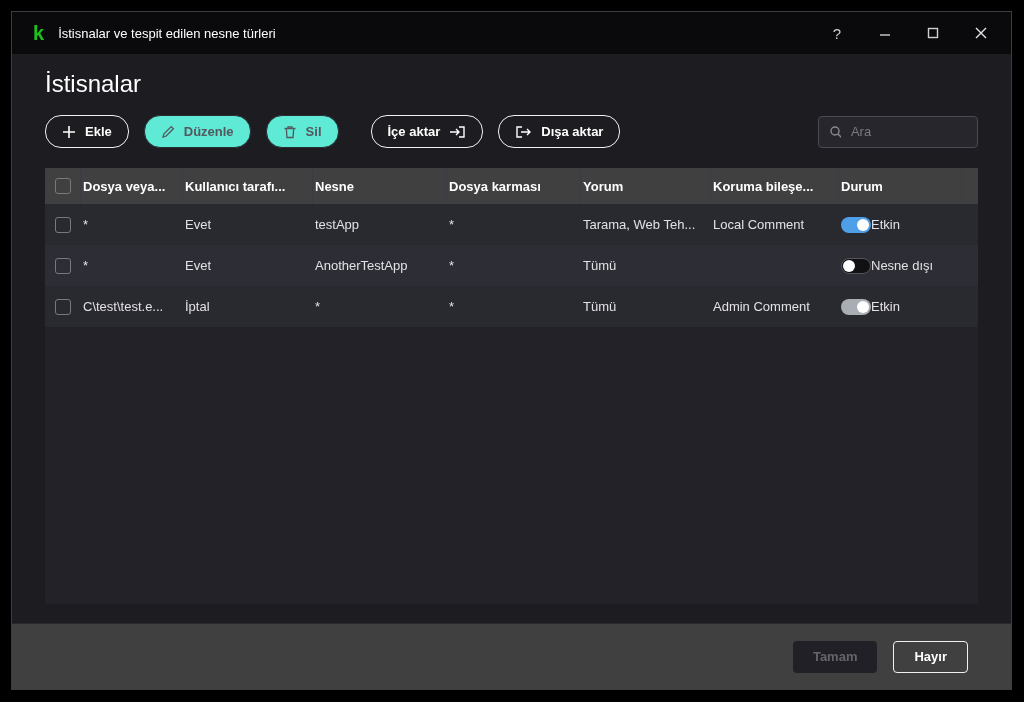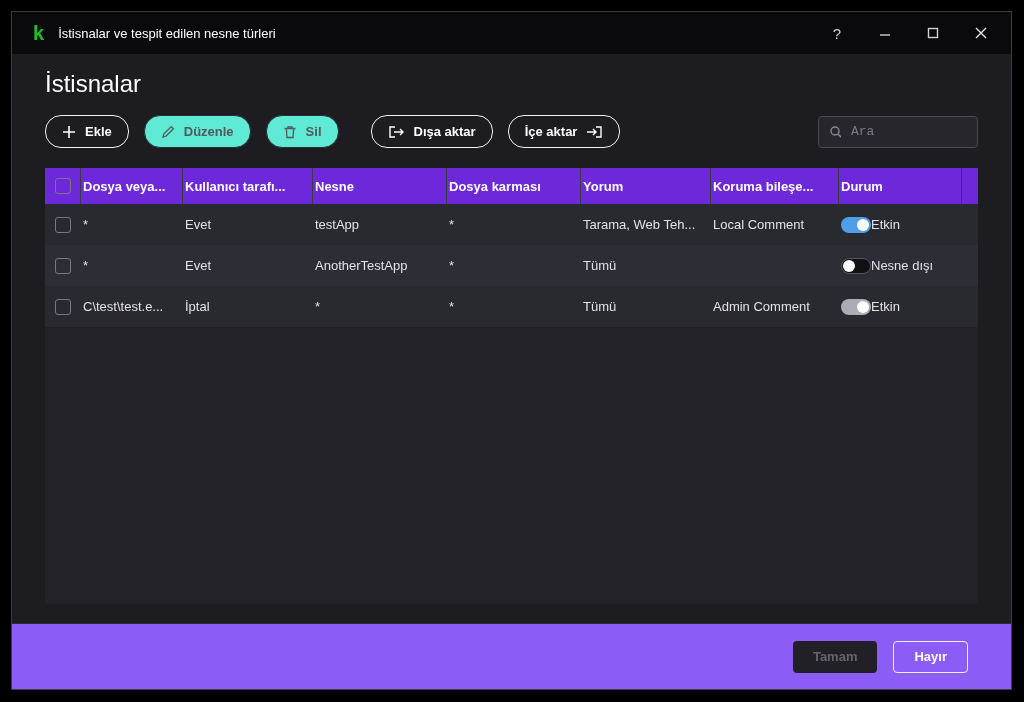--- a/index.html
+++ b/index.html
@@ -26,27 +26,27 @@
     display:inline-flex;align-items:center;gap:9px;background:transparent;cursor:pointer;}
   .btn-outline{border:1px solid #f2f2f2;color:#ffffff;}
   .btn-disabled{border:1px solid #2c2c33;background:#5eead4;color:#56565e;cursor:default;}
   .btn svg{display:block;}
   .spacer-sm{width:2px;}
 
   
   .search-box{margin-left:auto;width:160px;height:32px;border:1px solid #4a4a52;border-radius:4px;
     background:#26262c;display:flex;align-items:center;padding:0 10px;gap:8px;}
   .search-box input{background:transparent;border:none;outline:none;color:#d5d5d8;font-size:13px;
-    width:100%;font-family:Liberation Mono, monospace;}
+    width:100%;font-family:Liberation Sans, sans-serif;}
   .search-box input::placeholder{color:#7a7a82;}
 
   
   .table{margin:20px 33px 0 33px;height:436px;background:#222228;display:flex;flex-direction:column;overflow:hidden;}
   .tgrid{display:grid;grid-template-columns:36px 102px 130px 134px 134px 130px 128px 1fr 16px;align-items:center;}
-  .thead{height:36px;background:#6d28d9;flex:0 0 auto;}
+  .thead{height:36px;background:#404040;flex:0 0 auto;}
   .th{color:#ffffff;font-size:13px;font-weight:bold;padding:0 10px 0 2px;height:100%;
     display:flex;align-items:center;border-right:1px solid #3b3b44;white-space:nowrap;overflow:hidden;}
   .th:last-child{border-right:none;}
   .th.chk-cell{justify-content:center;padding:0;}
   .trow{height:41px;flex:0 0 auto;}
   .trow:nth-child(odd){background:#2d2d35;}
   .trow:nth-child(even){background:#292930;}
   .td{color:#e2e2e5;font-size:13px;padding:0 10px 0 2px;white-space:nowrap;overflow:hidden;}
   .td.chk-cell{display:flex;justify-content:center;padding:0;}
   .tbody-fill{flex:1;background:#222228;}
@@ -58,21 +58,21 @@
   .toggle{width:30px;height:16px;border-radius:9px;position:relative;flex:0 0 auto;}
   .toggle .knob{width:12px;height:12px;border-radius:50%;background:#ffffff;position:absolute;top:2px;}
   .toggle-on-blue{background:#4f9fe8;}
   .toggle-on-blue .knob{right:2px;}
   .toggle-on-gray{background:#a9adb4;}
   .toggle-on-gray .knob{right:2px;}
   .toggle-off{background:#111114;border:1px solid #55555c;}
   .toggle-off .knob{left:1px;top:1px;}
 
   
-  .footer{margin-top:auto;height:66px;border-top:1px solid #28282e;background:#8b5cf6;
+  .footer{margin-top:auto;height:66px;border-top:1px solid #28282e;background:#404040;
     display:flex;align-items:center;justify-content:flex-end;gap:16px;padding-right:43px;flex:0 0 auto;}
   .btn-ok{height:32px;border-radius:4px;padding:0 20px;background:#202026;border:none;
     color:#64646b;font-size:13px;font-weight:bold;cursor:default;}
   .btn-cancel{height:32px;border-radius:4px;padding:0 20px;background:transparent;
     border:1px solid #f0f0f0;color:#ffffff;font-size:13px;font-weight:bold;cursor:pointer;}
 </style>
 </head>
 <body>
 
 <div class="window">
@@ -116,32 +116,32 @@
       <span>Düzenle</span>
     </button>
     <button class="btn btn-disabled">
       <svg width="14" height="14">
           <path d="M1.5 3.5h11M5 3.5V1.8h4v1.7M3.3 3.5l.7 9h6l.7-9" fill="none" stroke="#56565e" stroke-width="1.3"></path>
         </svg>
       <span>Sil</span>
     </button>
     <span class="spacer-sm"></span>
     <button class="btn btn-outline">
+      <span>İçe aktar</span>
+      <svg width="17" height="14">
+        <path d="M10 2h5v10h-5" fill="none" stroke="#ffffff" stroke-width="1.4"></path>
+        <path d="M1 7h9M7 4l3 3-3 3" fill="none" stroke="#ffffff" stroke-width="1.4"></path>
+      </svg>
+    </button>
+    <button class="btn btn-outline">
       <svg width="17" height="14">
         <path d="M7 2H2v10h5" fill="none" stroke="#ffffff" stroke-width="1.4"></path>
         <path d="M6 7h9M12 4l3 3-3 3" fill="none" stroke="#ffffff" stroke-width="1.4"></path>
       </svg>
       <span>Dışa aktar</span>
-    </button>
-    <button class="btn btn-outline">
-      <span>İçe aktar</span>
-      <svg width="17" height="14">
-        <path d="M10 2h5v10h-5" fill="none" stroke="#ffffff" stroke-width="1.4"></path>
-        <path d="M1 7h9M7 4l3 3-3 3" fill="none" stroke="#ffffff" stroke-width="1.4"></path>
-      </svg>
     </button>
     <div class="search-box">
       <svg width="14" height="14">
         <circle cx="6" cy="6" r="4" fill="none" stroke="#8a8a92" stroke-width="1.4"></circle>
         <path d="M9 9l3.5 3.5" stroke="#8a8a92" stroke-width="1.4"></path>
       </svg>
       <input type="text" placeholder="Ara" style="">
     </div>
   </div>
 

